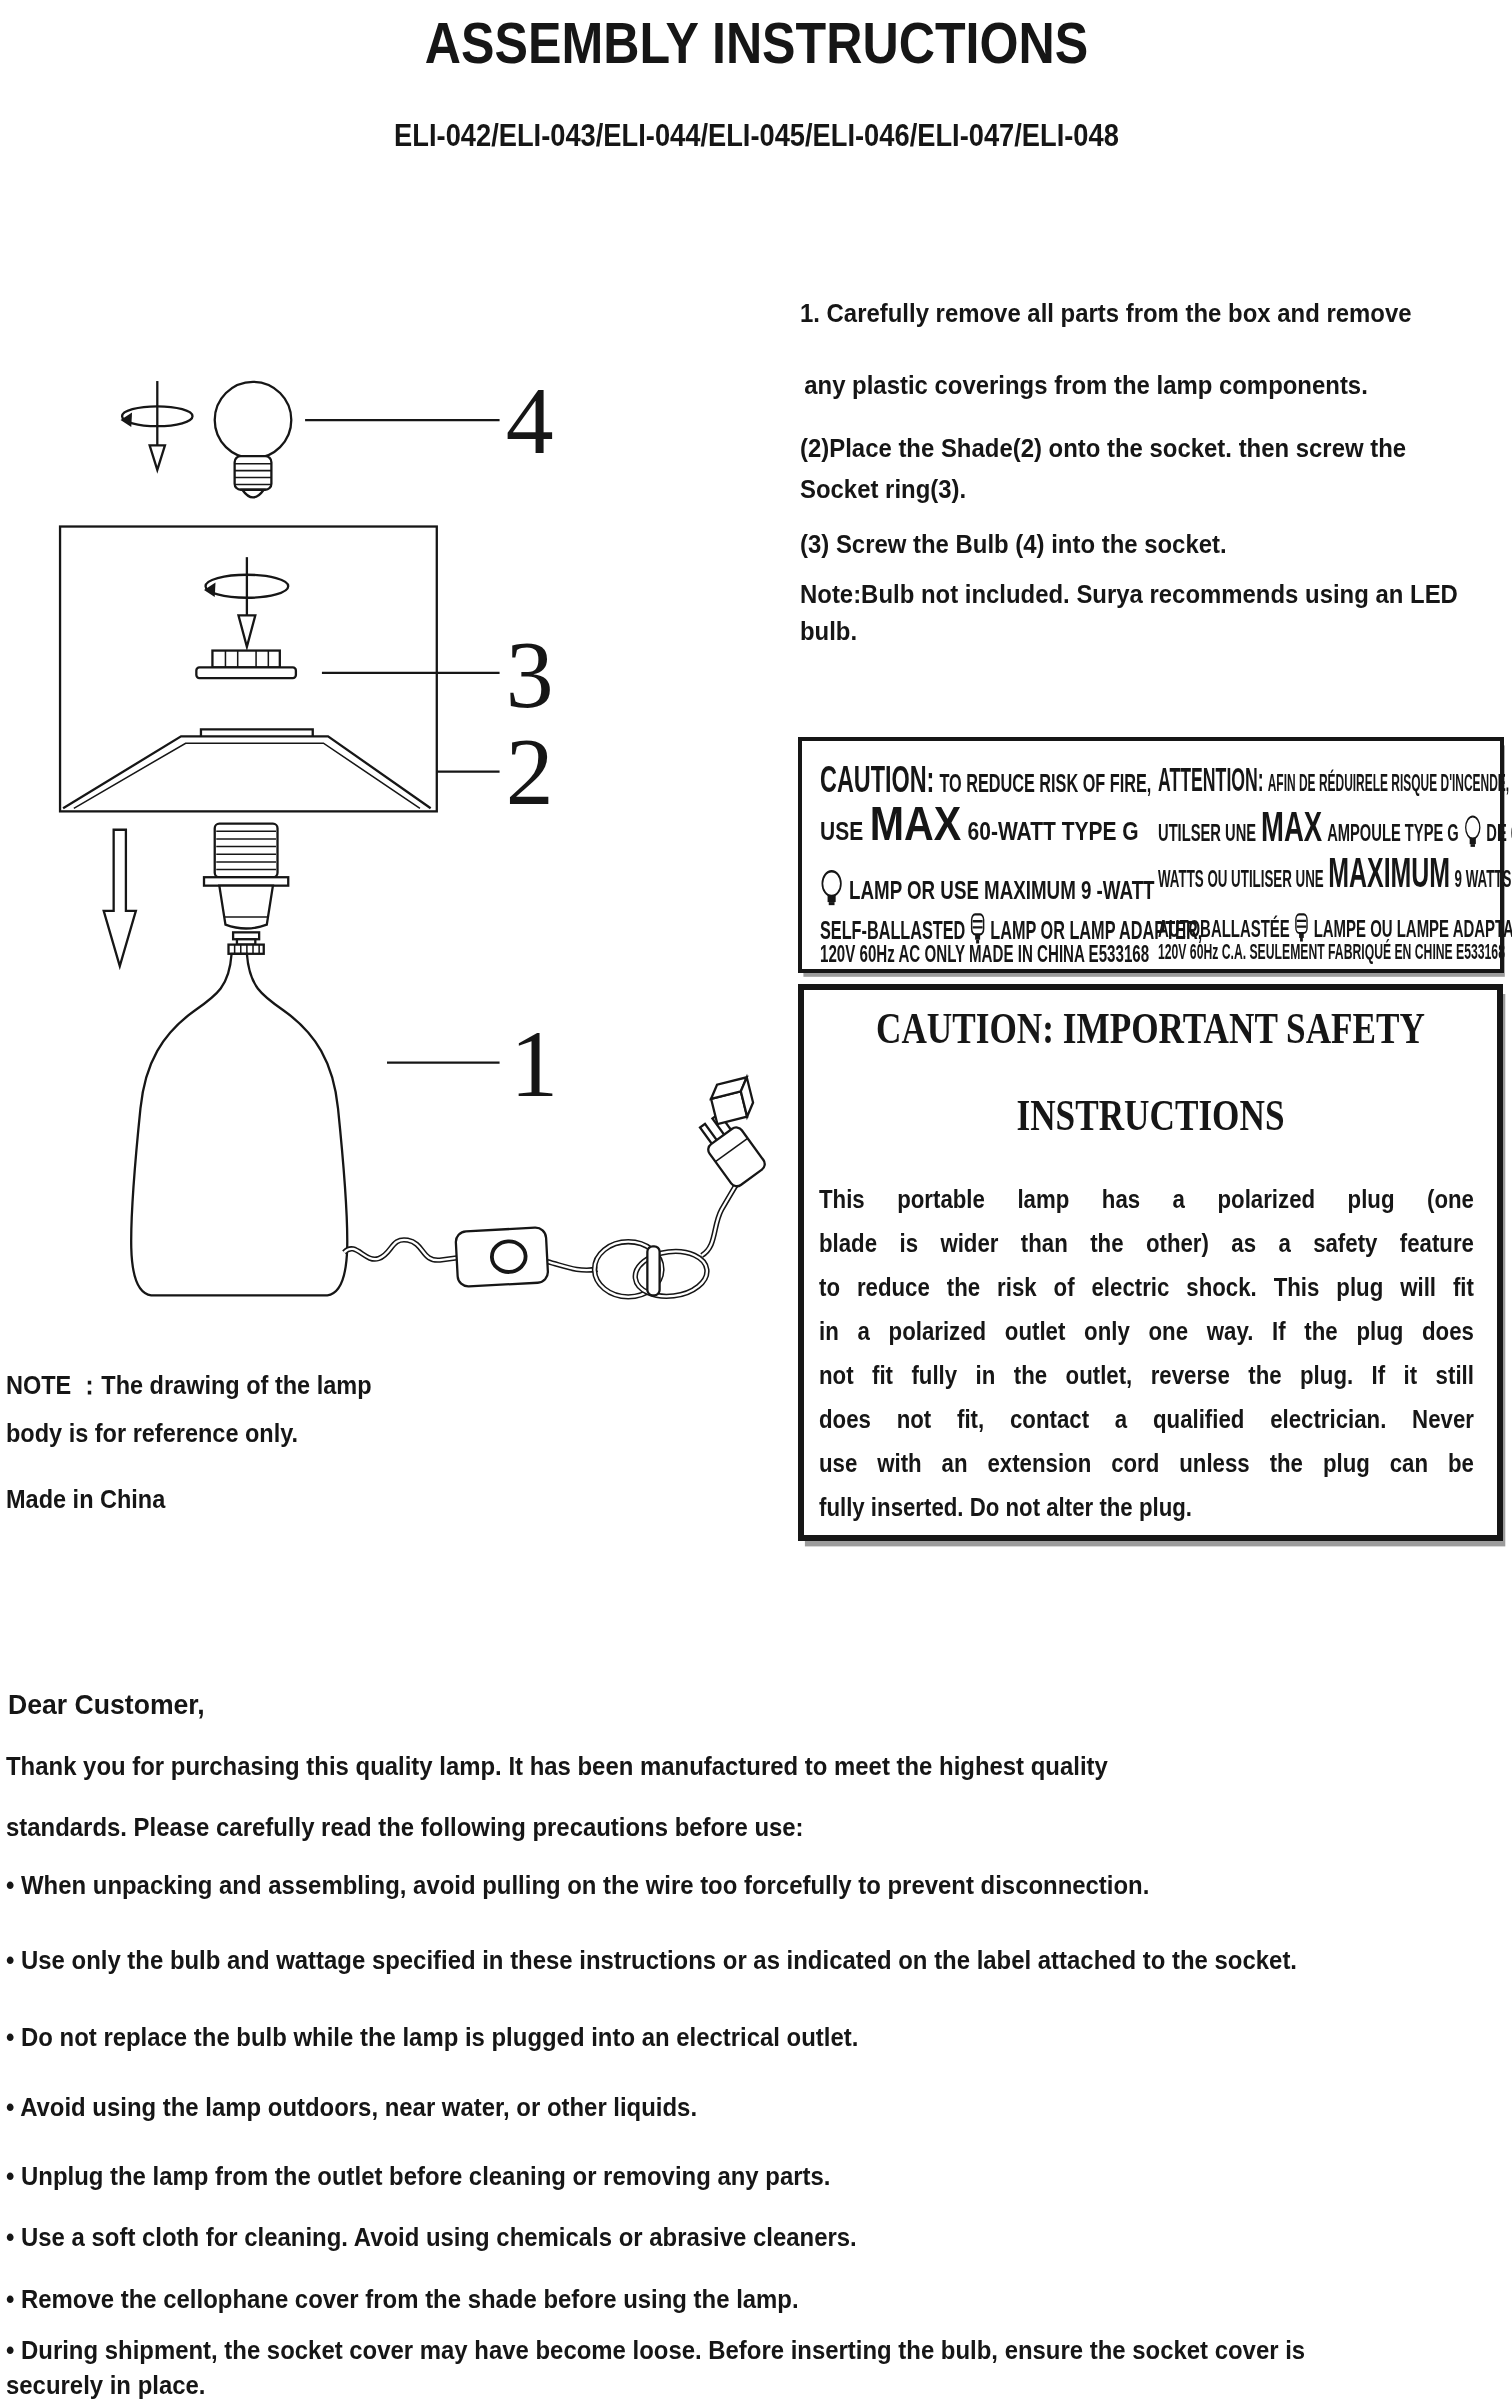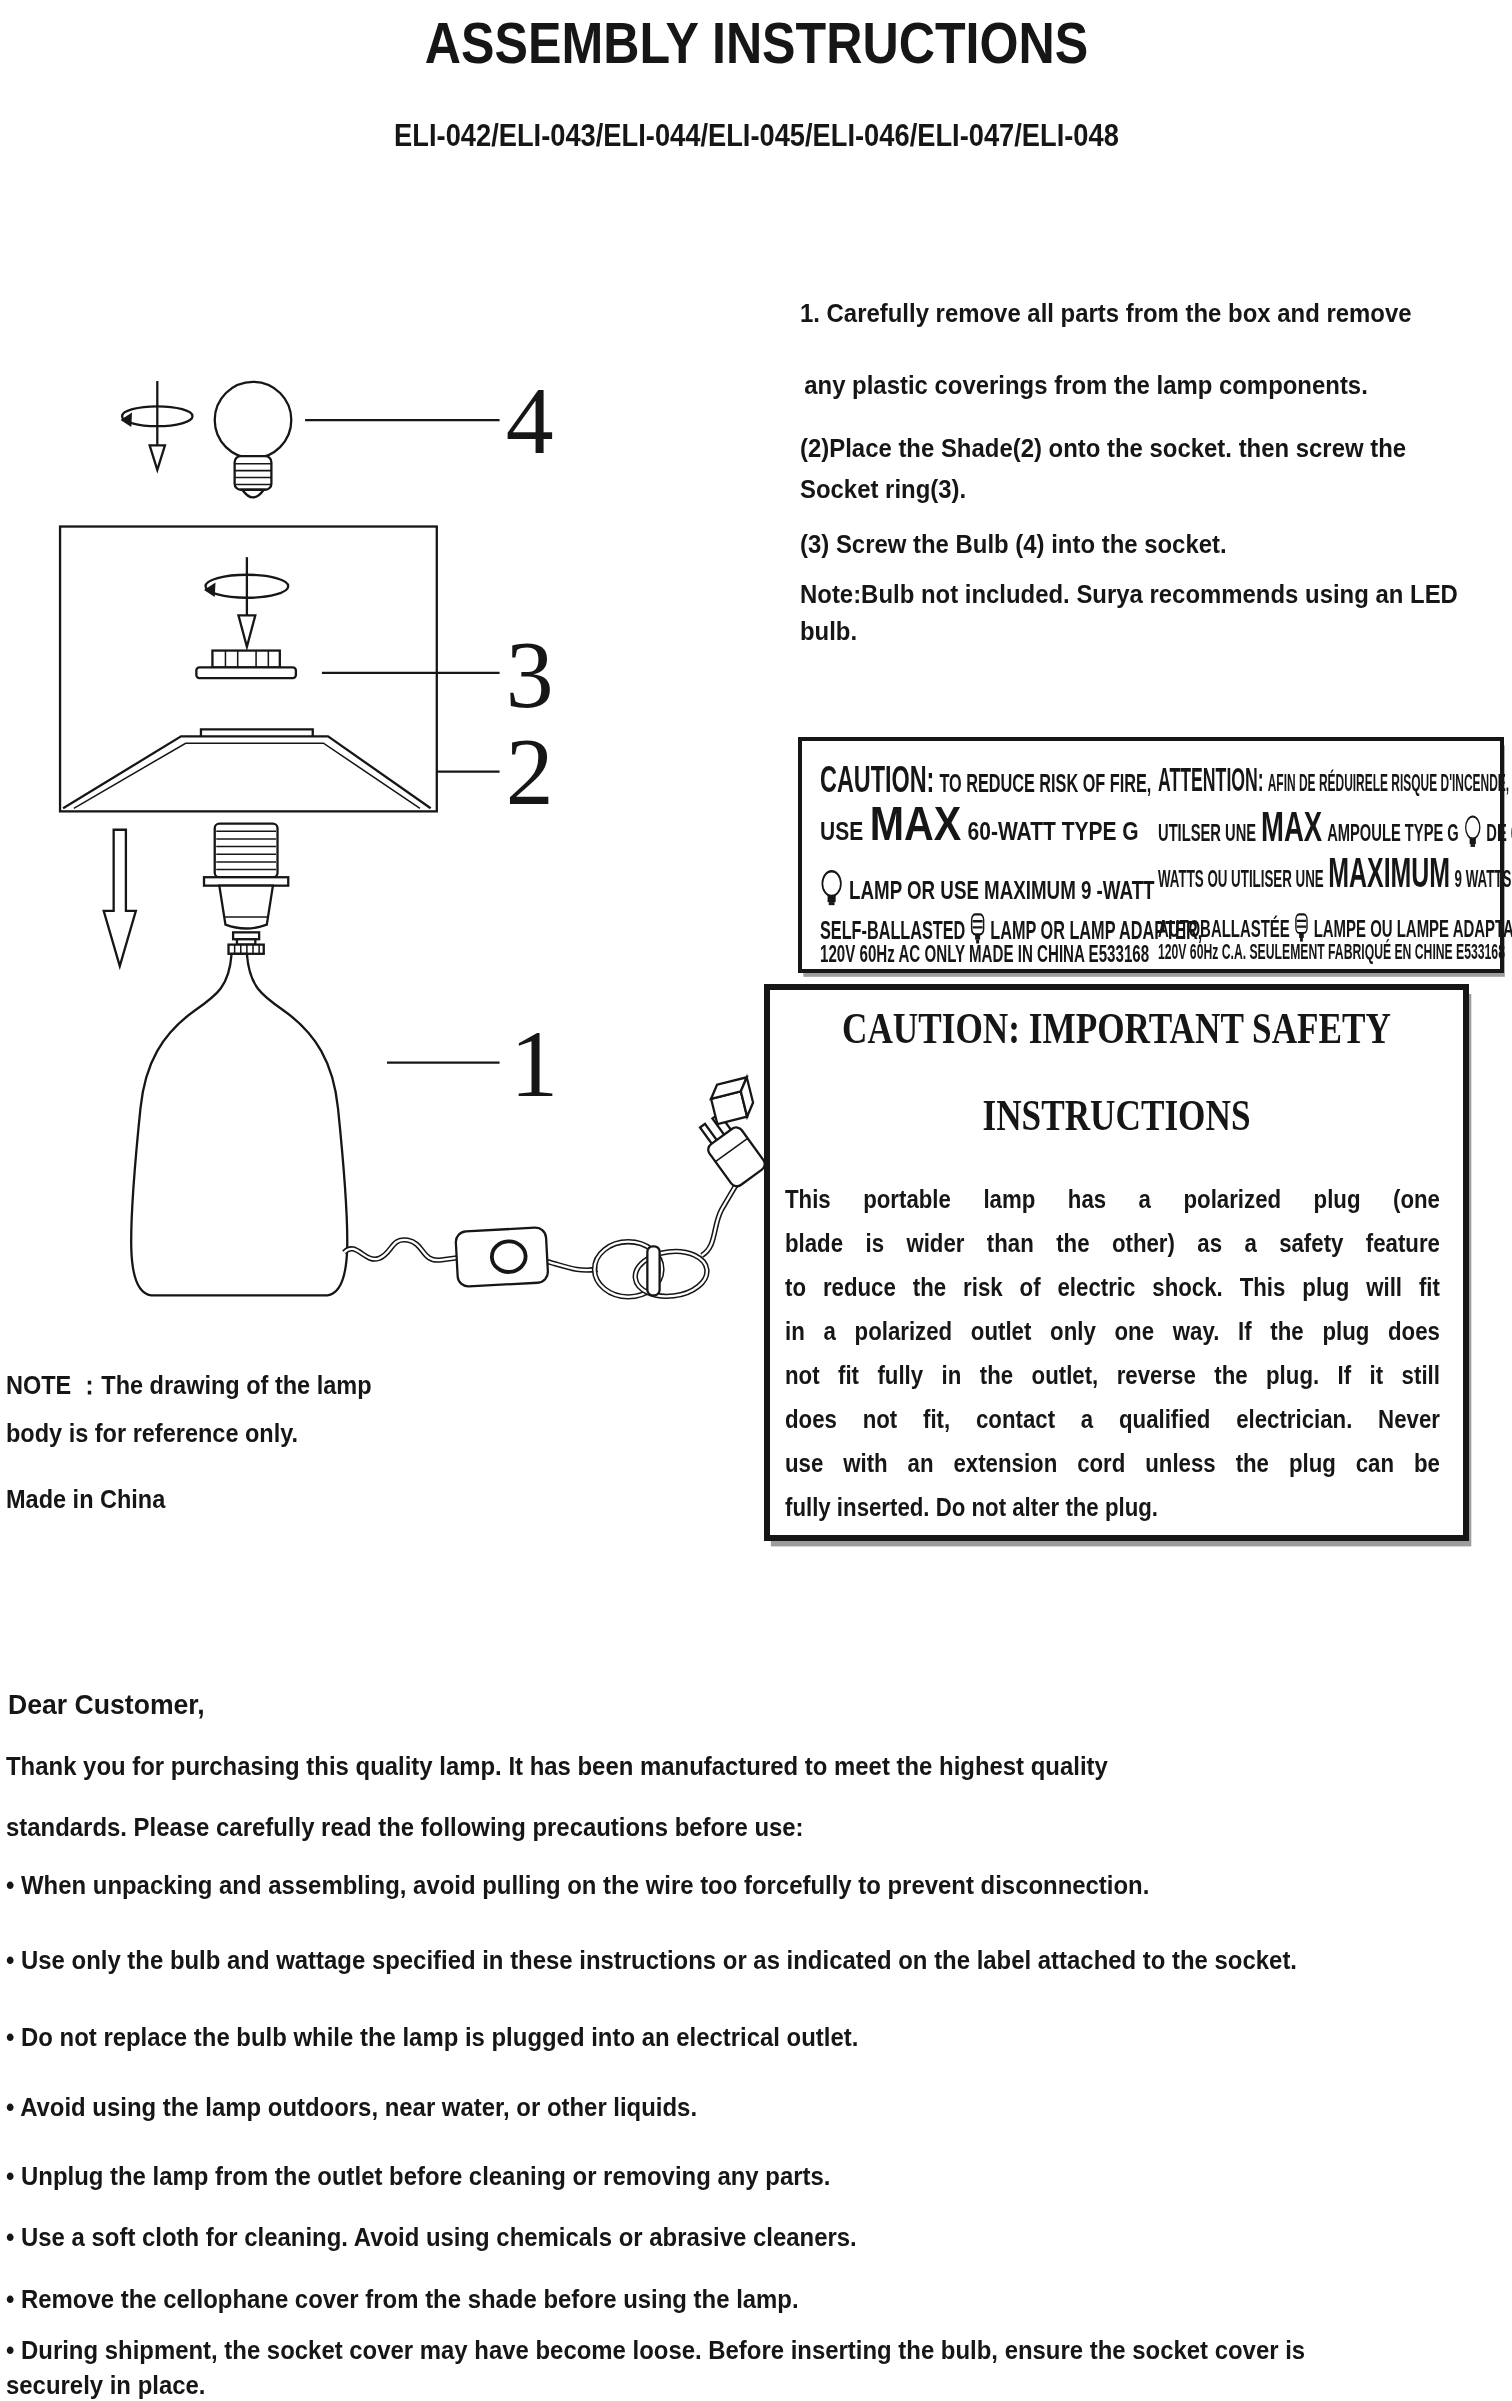--- a/index.html
+++ b/index.html
@@ -66,21 +66,21 @@
   .en3{top:121px;transform:scaleX(.75);}
   .en4{top:164px;transform:scaleX(.65);}
   .en5{top:201px;transform:scaleX(.63);}
   .fr1{top:21.4px;transform:scaleX(.52);}
   .fr2{top:64px;transform:scaleX(.64);}
   .fr3{top:110px;transform:scaleX(.58);}
   .fr4{top:164px;transform:scaleX(.65);}
   .fr5{top:201px;transform:scaleX(.57);}
   
   .safety-box{
-    position:absolute;left:764px;top:984px;width:693px;height:545px;
+    position:absolute;left:798px;top:984px;width:693px;height:545px;
     border:6.9px solid #161616;background:#fff;
     box-shadow:4.6px 7.7px 0 -2.3px #9c9c9c;
   }
   .sb-h1,.sb-h2{
     position:absolute;left:0;width:100%;text-align:center;
     font:700 44px/1 "Liberation Serif",serif;
     transform:scaleX(.80);transform-origin:50% 0;white-space:nowrap;
   }
   .sb-h1{top:17px;}
   .sb-h2{top:104px;}

